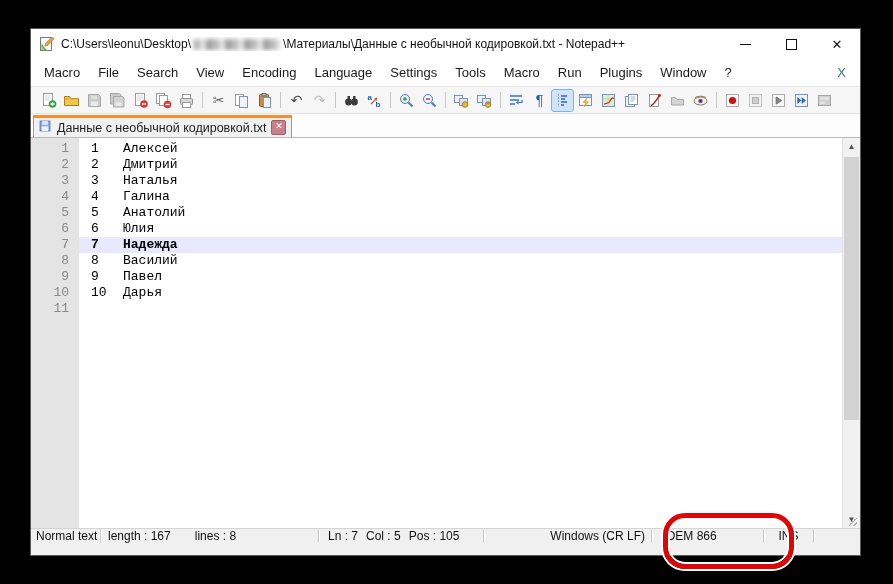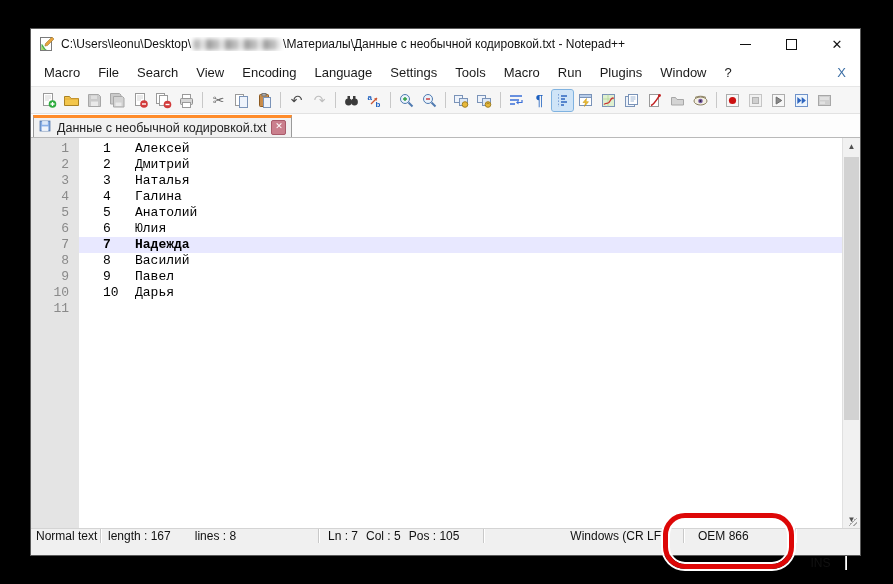--- a/index.html
+++ b/index.html
@@ -41,39 +41,39 @@
        font-size:12.5px;color:#222;box-sizing:border-box;}
   .tab-close{width:13px;height:13px;background:#ca7f8d;border:1px solid #a85a6a;color:#fff;
              font-size:9px;line-height:11px;text-align:center;border-radius:2px;}
   
   .editor{flex:1;position:relative;background:#fff;display:flex;overflow:hidden;}
   .gutter{width:48px;flex:0 0 48px;background:#e4e4e4;padding-top:3px;box-sizing:border-box;
           font-family:"Liberation Mono","DejaVu Sans Mono",monospace;font-size:13px;color:#8a8a8a;}
   .gutter .gnum{height:16px;line-height:16px;text-align:right;padding-right:10px;}
   .code{flex:1;padding-top:3px;font-family:"Liberation Mono","DejaVu Sans Mono",monospace;
         font-size:13px;color:#000;position:relative;}
-  .cline{height:16px;line-height:16px;padding-left:24px;white-space:pre;}
+  .cline{height:16px;line-height:16px;padding-left:12px;white-space:pre;}
   .cline.current{background:#e8e8ff;font-weight:bold;}
   .cline .idx{display:inline-block;width:32px;}
   
   .vscroll{width:17px;flex:0 0 17px;background:#f1f1f1;display:flex;flex-direction:column;border-left:1px solid #e0e0e0;}
   .sarrow{height:17px;flex:0 0 17px;display:flex;align-items:center;justify-content:center;color:#505050;font-size:8px;}
   .strack{flex:1;position:relative;}
   .sthumb{position:absolute;left:1px;right:1px;top:2px;height:74%;background:#d2d2d2;}
   
   .statusbar{height:26px;flex:0 0 26px;background:#f0f0f0;border-top:1px solid #d4d4d4;
              display:flex;align-items:flex-start;font-size:12px;color:#111;}
   .scell{display:flex;align-items:center;border-right:1px solid #c9c9c9;box-shadow:1px 0 0 #fff;
          box-sizing:border-box;white-space:nowrap;}
   .c1{width:70px;padding-left:5px;}
   .c2{width:218px;padding-left:7px;gap:24px;}
   .c3{width:165px;padding-left:9px;gap:8px;}
-  .c4{width:200px;justify-content:flex-end;padding-right:18px;}
+  .c4{width:168px;justify-content:flex-end;padding-right:6px;}
   .c5{width:112px;padding-left:14px;}
-  .c6{width:50px;justify-content:center;margin-top:27px;}
+  .c6{width:50px;justify-content:center;}
   .grip{flex:1;position:relative;}
   .grip::after{content:"";position:absolute;right:3px;bottom:3px;width:9px;height:9px;
     background:
       linear-gradient(135deg,transparent 0 50%,#aaa 50% 60%,transparent 60% 75%,#aaa 75% 85%,transparent 85%);}
   
   .annotation{position:absolute;left:663px;top:513px;width:121px;height:46px;border-radius:22px;
               border:5px solid #dd0707;box-shadow:0 0 0 2px #fff, inset 0 0 0 2px #fff;z-index:60;pointer-events:none;}
 </style>
 </head>
 <body>

